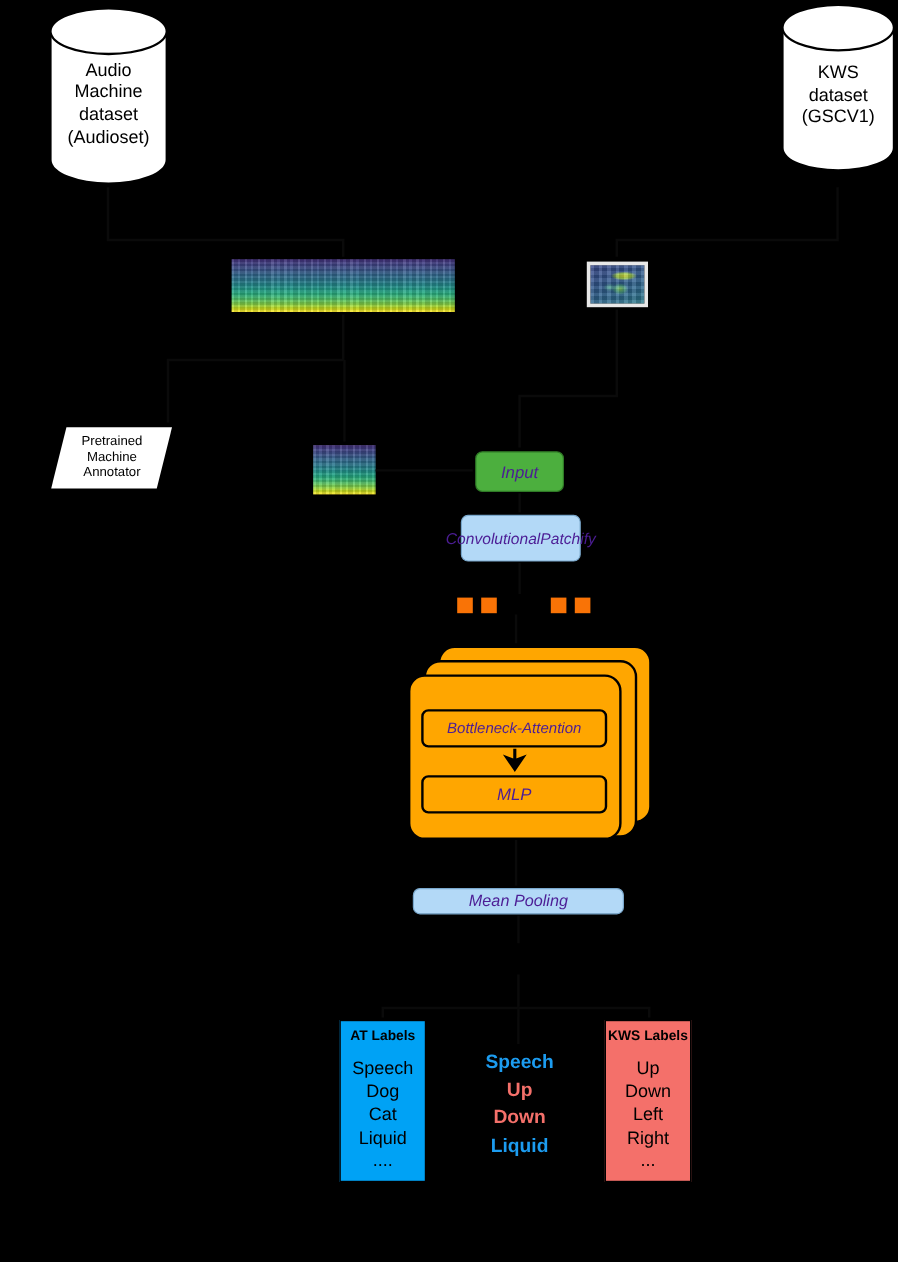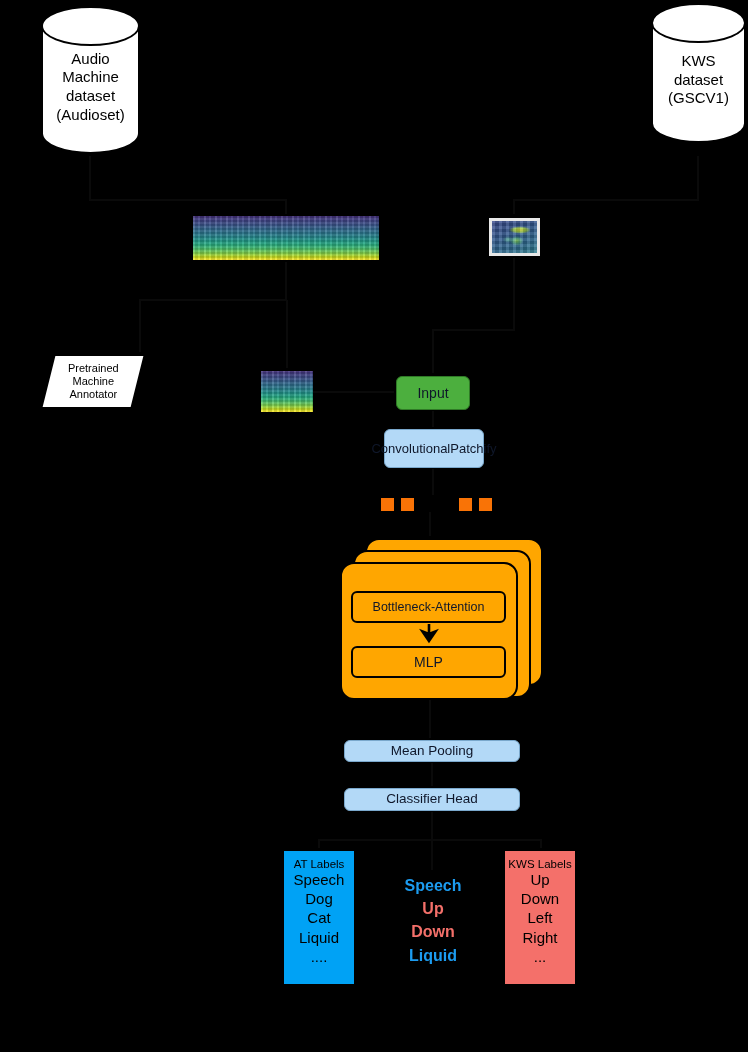--- a/index.html
+++ b/index.html
@@ -67,22 +67,23 @@
 
   
   .rbox {
     box-sizing: border-box;
     border: 1px solid #000000;
     border-radius: 6px;
     display: flex;
     align-items: center;
     justify-content: center;
     text-align: center;
-    color: #0f172a;
+    color: #4c1d95;
     line-height: 1.2;
+    font-style: italic;
   }
   .green  { background: #4CAF3E; border-color: #2f7a26; }
   .blue   { background: #B3D9F7; border-color: #7aa8cc; }
   .orange { background: #FFA600; border-color: #000000; border-width: 2px; }
 
   
   .stack-card {
     position: absolute;
     background: #FFA600;
     border: 2px solid #000000;
@@ -100,24 +101,24 @@
 
   
   .labelbox {
     box-sizing: border-box;
     border: 1px solid #000000;
     color: #000000;
     text-align: center;
     padding-top: 7px;
   }
   .labelbox .lb-title {
-    font-weight: normal;
+    font-weight: bold;
     font-size: 11.5px;
     display: block;
-    margin-bottom: 0;
+    margin-bottom: 11px;
   }
   .labelbox .lb-item {
     display: block;
     font-size: 15px;
     line-height: 1.28;
   }
   .at-box  { background: #00A2F5; }
   .kws-box { background: #F4706A; }
 
   
@@ -239,23 +240,20 @@
   </svg>
 
   <div class="abs rbox blue" style="left:344px; top:740px; width:176px; height:22px; font-size:13.5px;">
     <span>Mean Pooling</span>
   </div>
 
   <div class="abs rbox orange" style="left:351px; top:646px; width:155px; height:32px; font-size:14px; z-index:5;">
     <span>MLP</span>
   </div>
 
-  <div class="abs rbox blue" style="left:344px; top:788px; width:176px; height:23px; font-size:13.5px;">
-    <span>Classifier Head</span>
-  </div>
 
   <div class="abs labelbox at-box" style="left:283px; top:850px; width:72px; height:135px;">
     <span class="lb-title">AT Labels</span>
     <span class="lb-item">Speech</span>
     <span class="lb-item">Dog</span>
     <span class="lb-item">Cat</span>
     <span class="lb-item">Liquid</span>
     <span class="lb-item">....</span>
   </div>
 

